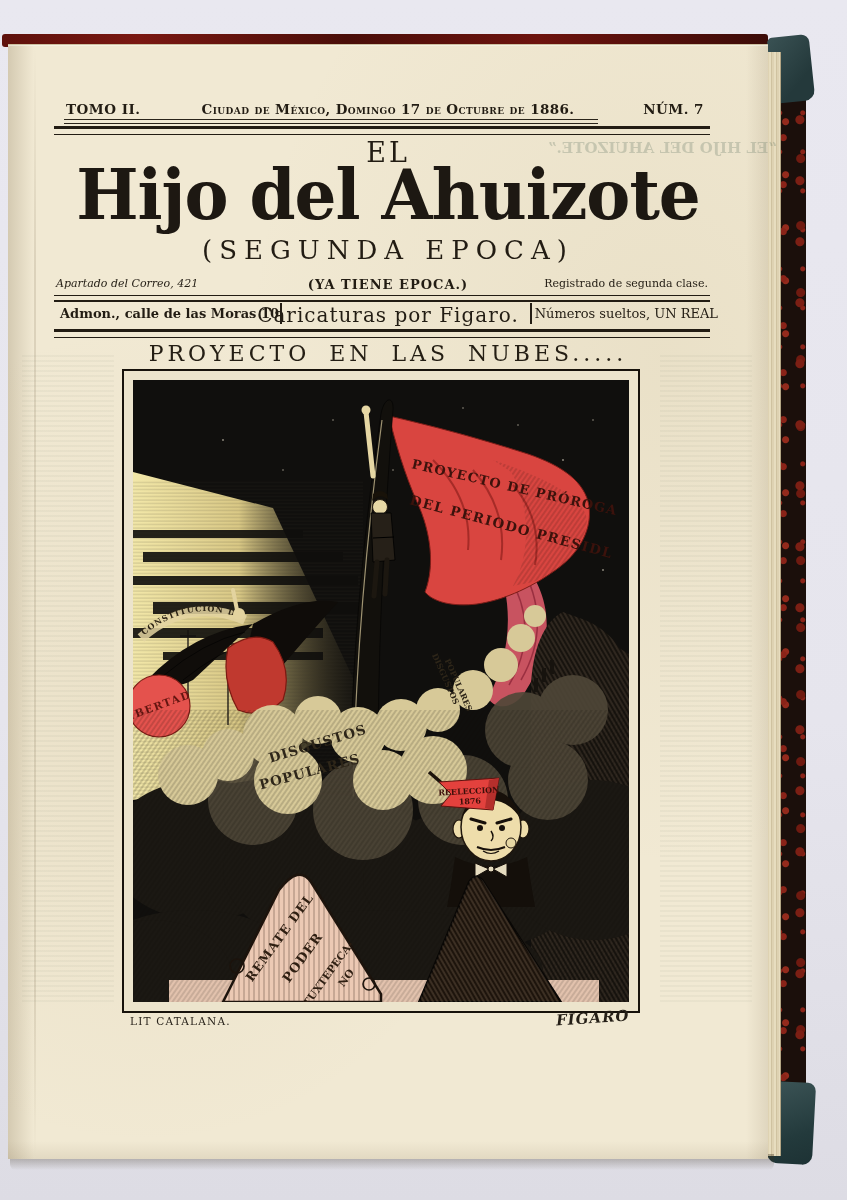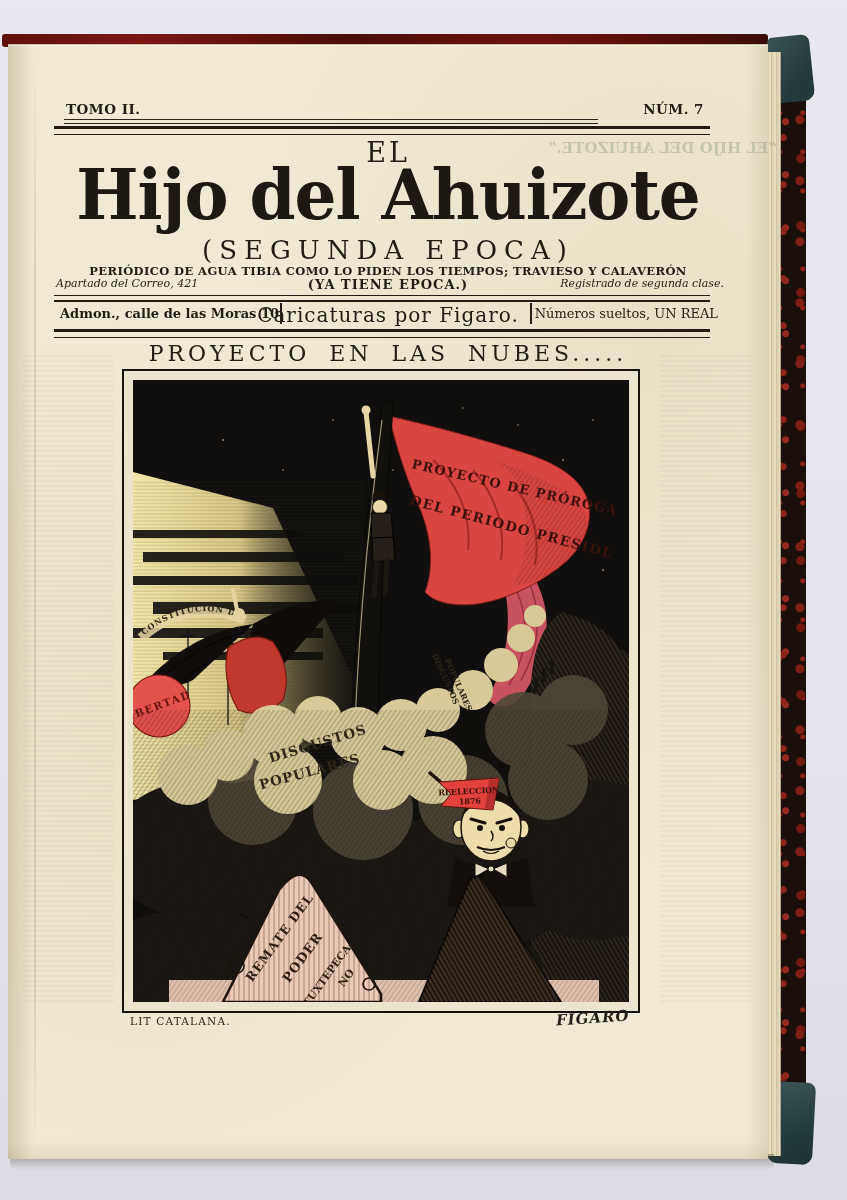--- a/index.html
+++ b/index.html
@@ -54,21 +54,21 @@
   .rule-b{top:81px;left:46px;width:656px;height:5px;border-top:3px solid #221c13;border-bottom:1px solid #221c13;}
   .center{left:0;width:760px;text-align:center;}
   .kicker{top:92px;font-size:27px;font-weight:normal;letter-spacing:3px;}
   .bigtitle{top:108px;font-size:66px;font-weight:bold;letter-spacing:-1px;transform:scaleY(1.06);
     transform-origin:top center;white-space:nowrap;color:#1d1812;}
   .epoch{top:190px;font-size:26px;letter-spacing:7px;}
   .motto{top:219px;font-size:11.5px;font-weight:bold;letter-spacing:.4px;}
   .notes{top:232px;left:0;width:760px;height:16px;font-size:11px;}
   .notes .l{position:absolute;left:48px;font-style:italic;}
   .notes .c{position:absolute;left:0;width:100%;text-align:center;font-weight:bold;font-size:13px;letter-spacing:1px;}
-  .notes .r{position:absolute;right:44px;font-style:italic;text-align:center;}
+  .notes .r{position:absolute;right:60px;text-align:center;}
   .rule-c{top:250px;left:46px;width:656px;height:4px;border-top:1px solid #221c13;border-bottom:2.5px solid #221c13;}
   .infobar{top:258px;left:0;width:760px;height:24px;}
   .infobar .l{position:absolute;left:52px;top:3px;font-size:13px;font-weight:bold;}
   .infobar .c{position:absolute;left:0;top:0;width:100%;text-align:center;font-size:20px;letter-spacing:1px;}
   .infobar .r{position:absolute;right:50px;top:3px;font-size:13px;font-weight:normal;}
   .divbar{top:258px;width:1.5px;height:21px;background:#241e15;}
   .rule-d{top:284px;left:46px;width:656px;height:5px;border-top:3px solid #221c13;border-bottom:1px solid #221c13;}
   .headline{top:296px;font-size:22px;letter-spacing:4px;word-spacing:8px;color:#241e14;}
   
   .frame{left:114px;top:324px;width:496px;height:622px;padding:9px;border:2px solid #17120b;
@@ -91,29 +91,29 @@
 
   <div class="abs page">
     <div class="abs gutter-line"></div>
 
     <div class="abs ghost" style="left:540px;top:94px;font-size:15px;">“EL HIJO DEL AHUIZOTE.”</div>
     <div class="abs ghost-col" style="left:14px;top:310px;width:92px;height:650px;"></div>
     <div class="abs ghost-col" style="left:652px;top:310px;width:92px;height:650px;"></div>
 
     <div class="abs hdr">
       <span class="l">TOMO II.</span>
+      <span class="c">Ciudad de México, Domingo 17 de Octubre de 1886.</span>
       <span class="r">NÚM. 7</span>
     </div>
     <div class="abs rule-a"></div>
     <div class="abs rule-b"></div>
 
     <div class="abs center kicker">EL</div>
     <div class="abs center bigtitle">Hijo del Ahuizote</div>
     <div class="abs center epoch">(SEGUNDA EPOCA)</div>
-    <div class="abs center motto">PERIÓDICO DE AGUA TIBIA COMO LO PIDEN LOS TIEMPOS; TRAVIESO Y CALAVERÓN</div>
     <div class="abs notes">
       <span class="l">Apartado del Correo, 421</span>
       <span class="c">(YA TIENE EPOCA.)</span>
       <span class="r">Registrado de segunda clase.</span>
     </div>
     <div class="abs rule-c"></div>
 
     <div class="abs infobar">
       <span class="l">Admon., calle de las Moras 10</span>
       <span class="c">Caricaturas por Figaro.</span>

